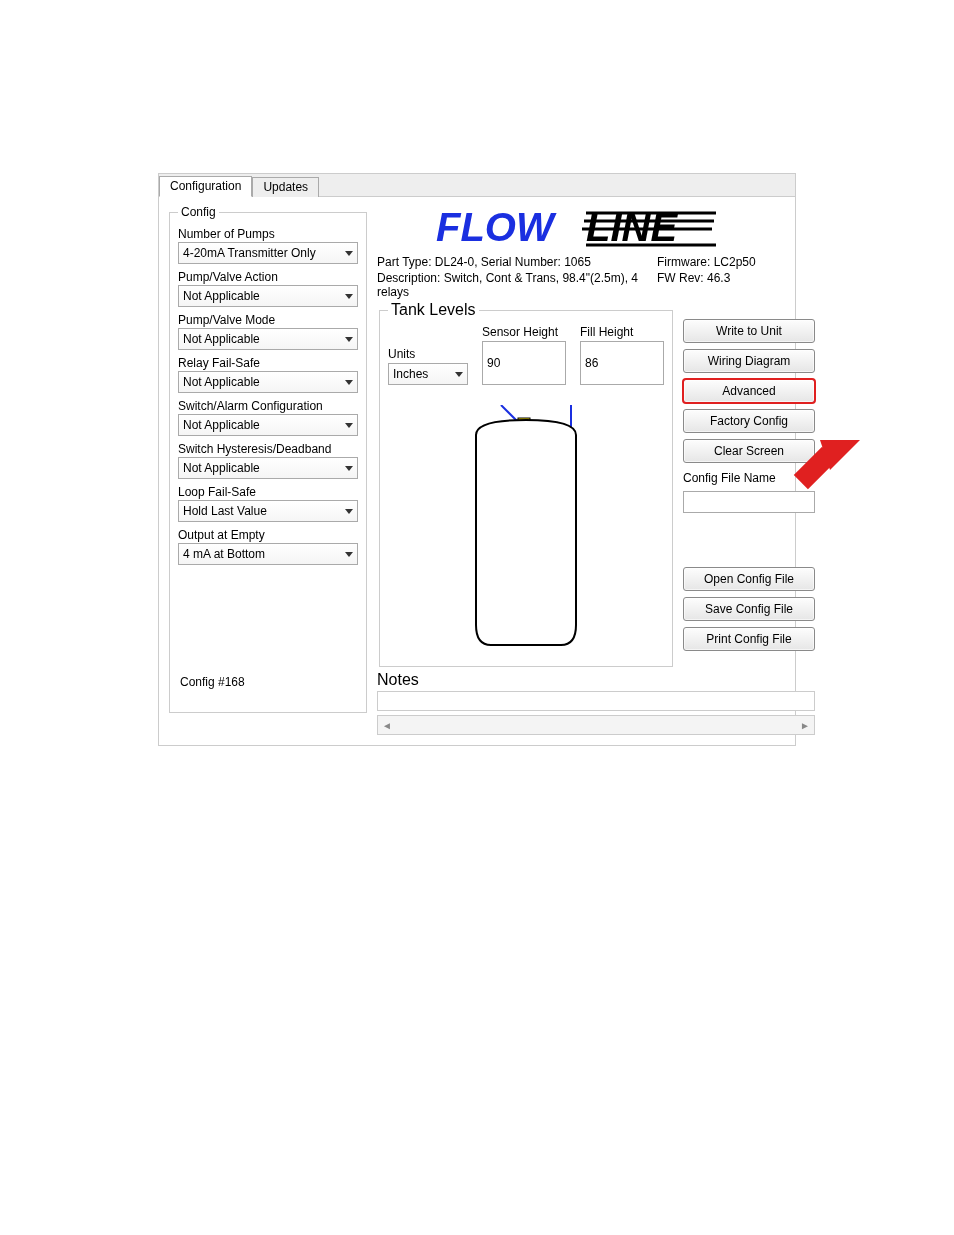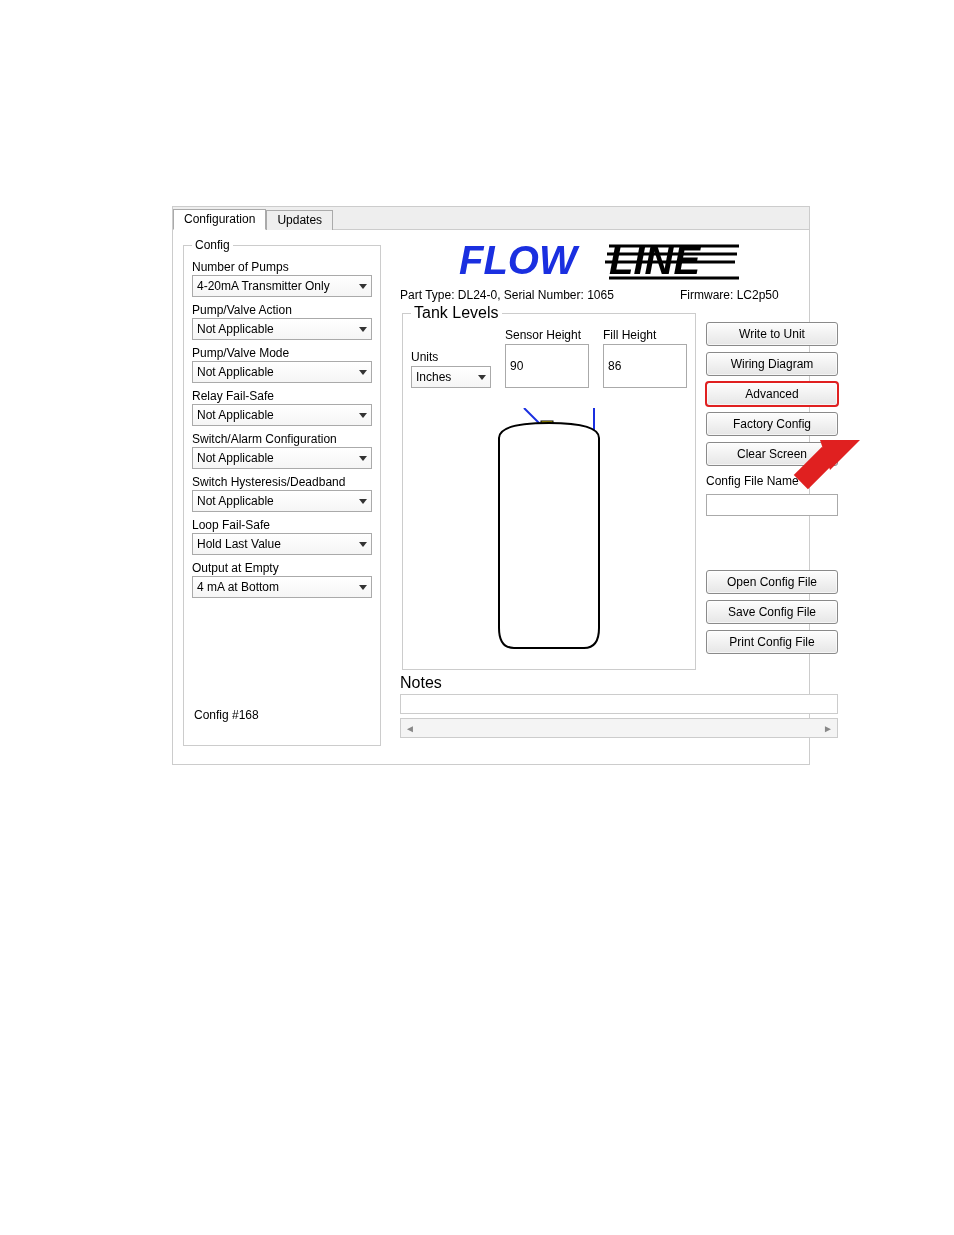--- a/index.html
+++ b/index.html
@@ -11,25 +11,24 @@
   }
   .wrapper {
     width: 954px;
     height: 1235px;
     position: relative;
     background: #fff;
   }
   .window {
     position: absolute;
     left: 158px;
-    top: 206px;
+    top: 173px;
     width: 636px;
     border: 1px solid #ccc;
     background: #fff;
-    margin-left: 14px;
   }
   .tab-strip {
     background: #eee;
     border-bottom: 1px solid #ccc;
     display: flex;
     height: 22px;
     align-items: flex-end;
   }
   .tab {
     border: 1px solid #aaa;
@@ -43,21 +42,21 @@
     font-size: 12px;
   }
   .tab.active {
     background: #fff;
     border-bottom: 1px solid #fff;
   }
 
   .content {
     display: flex;
     padding: 8px 10px 10px 10px;
-    gap: 19px;
+    gap: 10px;
   }
   .left-panel { flex: 0 0 190px; }
   .right-panel { flex: 1; }
 
   fieldset.groupbox {
     border: 1px solid #ccc;
     margin: 0 0 8px 0;
     padding: 8px;
     background: #fff;
   }
@@ -256,20 +255,24 @@
               <line x1="148" y1="16" x2="278" y2="16"></line>
               <line x1="146" y1="24" x2="276" y2="24"></line>
               <line x1="150" y1="40" x2="280" y2="40"></line>
             </g>
           </svg>
         </div>
 
         <div class="info-row">
           <span class="info-left">Part Type: DL24-0, Serial Number: 1065</span>
           <span class="info-right">Firmware: LC2p50</span>
+        </div>
+        <div class="info-row" style="align-items:flex-start;">
+          <span class="info-left">Description: Switch, Cont &amp; Trans, 98.4"(2.5m), 4 relays</span>
+          <span class="info-right">FW Rev: 46.3</span>
         </div>
 
         <div class="tank-area">
           <fieldset class="tank-fieldset">
             <legend>Tank Levels</legend>
             <div class="tl-header">
               <div class="tl-col tl-units">
                 <label>Units</label>
                 <div class="combo">
                   <span class="combo-text">Inches</span>

